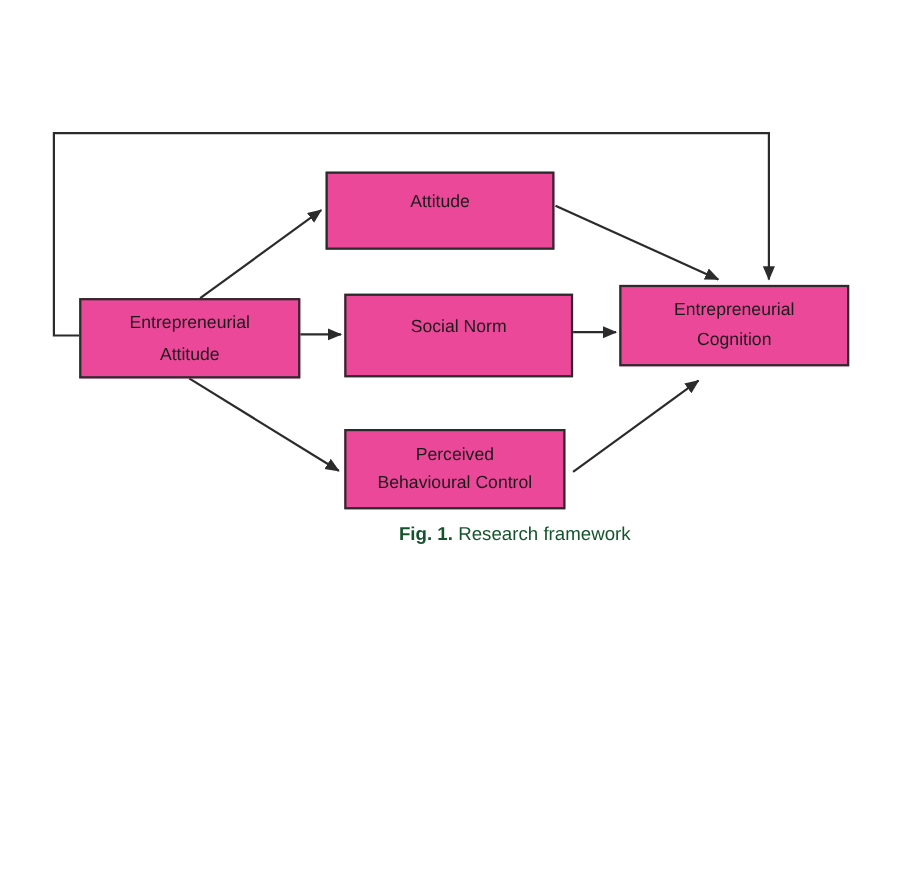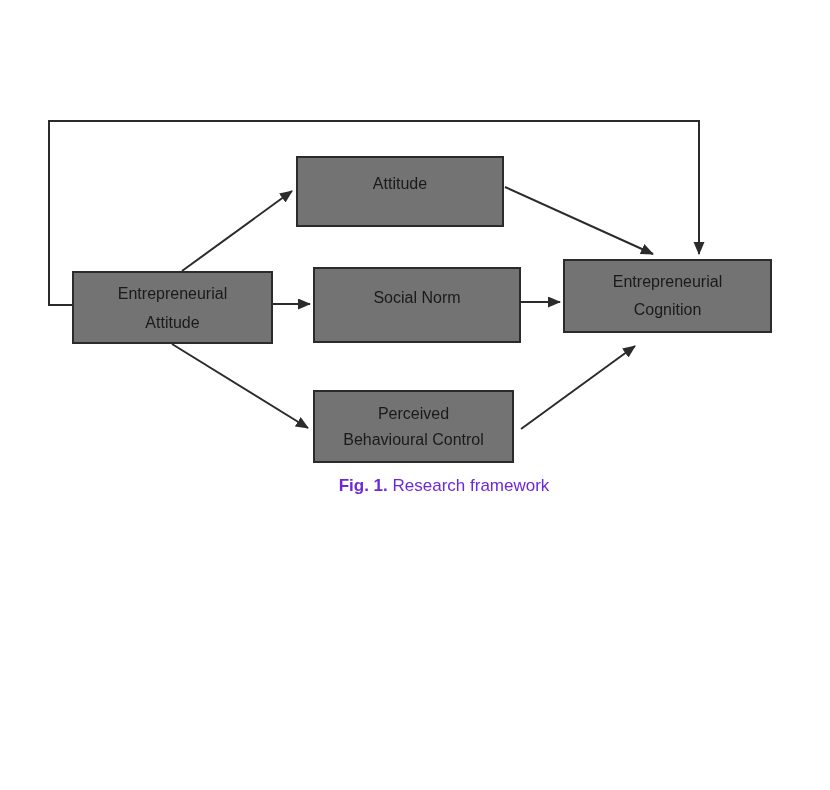--- a/index.html
+++ b/index.html
@@ -18,44 +18,44 @@
   }
   .edges-svg {
     position: absolute;
     left: 0;
     top: 0;
   }
   .node {
     position: absolute;
     box-sizing: border-box;
     border: 2px solid #2b2b2b;
-    background: #737373;
+    background: #ec4899;
     display: flex;
     flex-direction: column;
     align-items: center;
     justify-content: center;
     text-align: center;
     font-size: 16px;
     line-height: 28px;
     color: #1a1a1a;
   }
   .node-ec  { left: 72px;  top: 271px; width: 201px; height: 73px; line-height: 29px; }
   .node-att { left: 296px; top: 156px; width: 208px; height: 71px; padding-bottom: 15px; }
   .node-sn  { left: 313px; top: 267px; width: 208px; height: 76px; padding-bottom: 15px; }
   .node-pbc { left: 313px; top: 390px; width: 201px; height: 73px; line-height: 26px; }
   .node-ei  { left: 563px; top: 259px; width: 209px; height: 74px; }
   .caption {
     position: absolute;
-    left: 274px;
+    left: 298px;
     top: 474px;
     width: 340px;
     text-align: center;
     font-size: 17px;
     line-height: 24px;
-    color: #6d28d9;
+    color: #14532d;
     white-space: nowrap;
   }
   .caption .fig-label { font-weight: 700; }
   .caption .fig-text  { margin-left: 0.28em; }
 </style>
 </head>
 <body>
 
 <div class="page">
 

